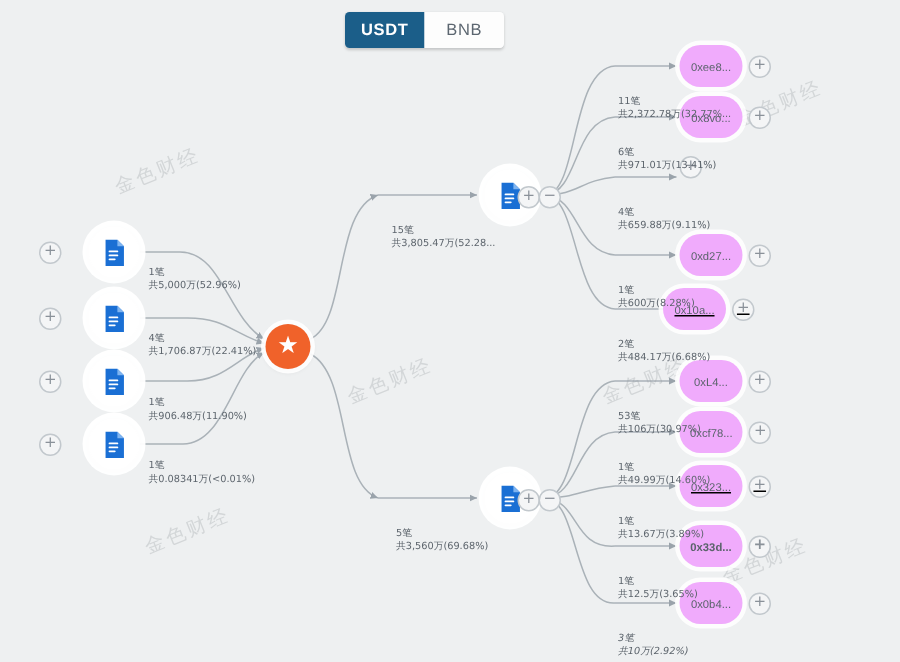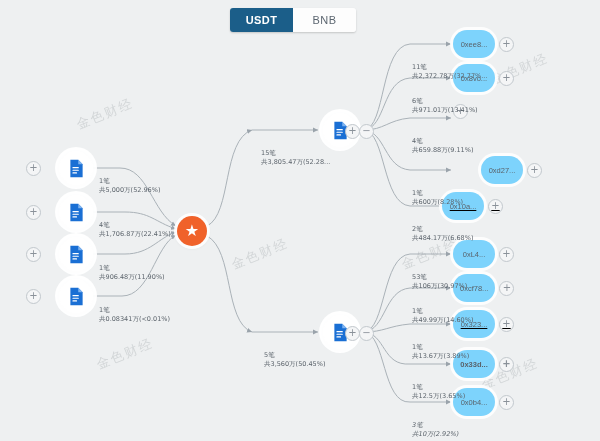--- a/index.html
+++ b/index.html
@@ -16,21 +16,21 @@
   
   .tabs{
     position:absolute;left:230px;top:8px;
     display:flex;
     border-radius:3px;
     overflow:hidden;
     box-shadow:0 1px 2px rgba(0,0,0,.18);
     z-index:40;
   }
   .tab{
-    width:63px;height:24px;
+    width:53px;height:24px;
     display:flex;align-items:center;justify-content:center;
     font-size:11px;letter-spacing:.4px;
     background:#fdfdfd;color:#5c6670;
     cursor:pointer;user-select:none;
   }
   .tab.active{background:#1b5e89;color:#fff;font-weight:bold;}
 
   
   .wm{
     position:absolute;
@@ -72,21 +72,21 @@
     font-family:"DejaVu Sans",sans-serif;
   }
 
   
   .leaf{
     position:absolute;z-index:10;
     display:flex;align-items:center;gap:4px;
   }
   .leaf .bubble{
     height:28px;min-width:28px;padding:0 7px;
-    border-radius:14px;background:#7dd3fc;
+    border-radius:14px;background:#f0abfc;
     display:flex;align-items:center;justify-content:center;
     font-size:7.5px;color:#5a636b;white-space:nowrap;
     box-shadow:0 0 0 3px rgba(255,255,255,.85);
   }
 
   
   .elabel{
     position:absolute;z-index:12;
     font-size:6.5px;line-height:8.5px;color:#5c646c;
     white-space:nowrap;user-select:none;
@@ -234,21 +234,21 @@
         <path d="M14 2l5 5h-5z" fill="#7fb4f0"></path>
         <path d="M8 11h6M8 14h6M8 17h4" stroke="#ffffff" stroke-width="1.4" stroke-linecap="round"></path>
       </svg>
     </div>
   </div>
   <div class="handle" style="left:345px;top:124px;">+</div>
   <div class="handle" style="left:359px;top:124px;">−</div>
 
   <div class="elabel" style="left:264px;top:315px;">
     <span class="l1">5笔</span>
-    <span class="l2">共3,560万(50.45%)</span>
+    <span class="l2">共3,560万(69.68%)</span>
   </div>
   <div class="node" style="left:323px;top:315px;">
     <div class="filenode">
       <svg width="21" height="21" viewBox="0 0 24 24" aria-hidden="true">
         <path d="M5 2h9l5 5v15H5z" fill="#1a6fd4"></path>
         <path d="M14 2l5 5h-5z" fill="#7fb4f0"></path>
         <path d="M8 11h6M8 14h6M8 17h4" stroke="#ffffff" stroke-width="1.4" stroke-linecap="round"></path>
       </svg>
     </div>
   </div>
@@ -278,21 +278,21 @@
     <span class="l2">共659.88万(9.11%)</span>
   </div>
   <div class="leaf" style="left:453px;top:104px;">
     <div class="handle" style="position:relative;left:0;top:0;">+</div>
   </div>
 
   <div class="elabel" style="left:412px;top:153px;">
     <span class="l1">1笔</span>
     <span class="l2">共600万(8.28%)</span>
   </div>
-  <div class="leaf" style="left:453px;top:156px;margin-left:28px;">
+  <div class="leaf" style="left:453px;top:156px;">
     <div class="bubble">0xd27...</div>
     <div class="handle" style="position:relative;left:0;top:0;">+</div>
   </div>
 
   <div class="elabel" style="left:412px;top:189px;">
     <span class="l1">2笔</span>
     <span class="l2">共484.17万(6.68%)</span>
   </div>
   <div class="leaf" style="left:442px;top:192px;text-decoration:underline;">
     <div class="bubble">0x10a...</div>

